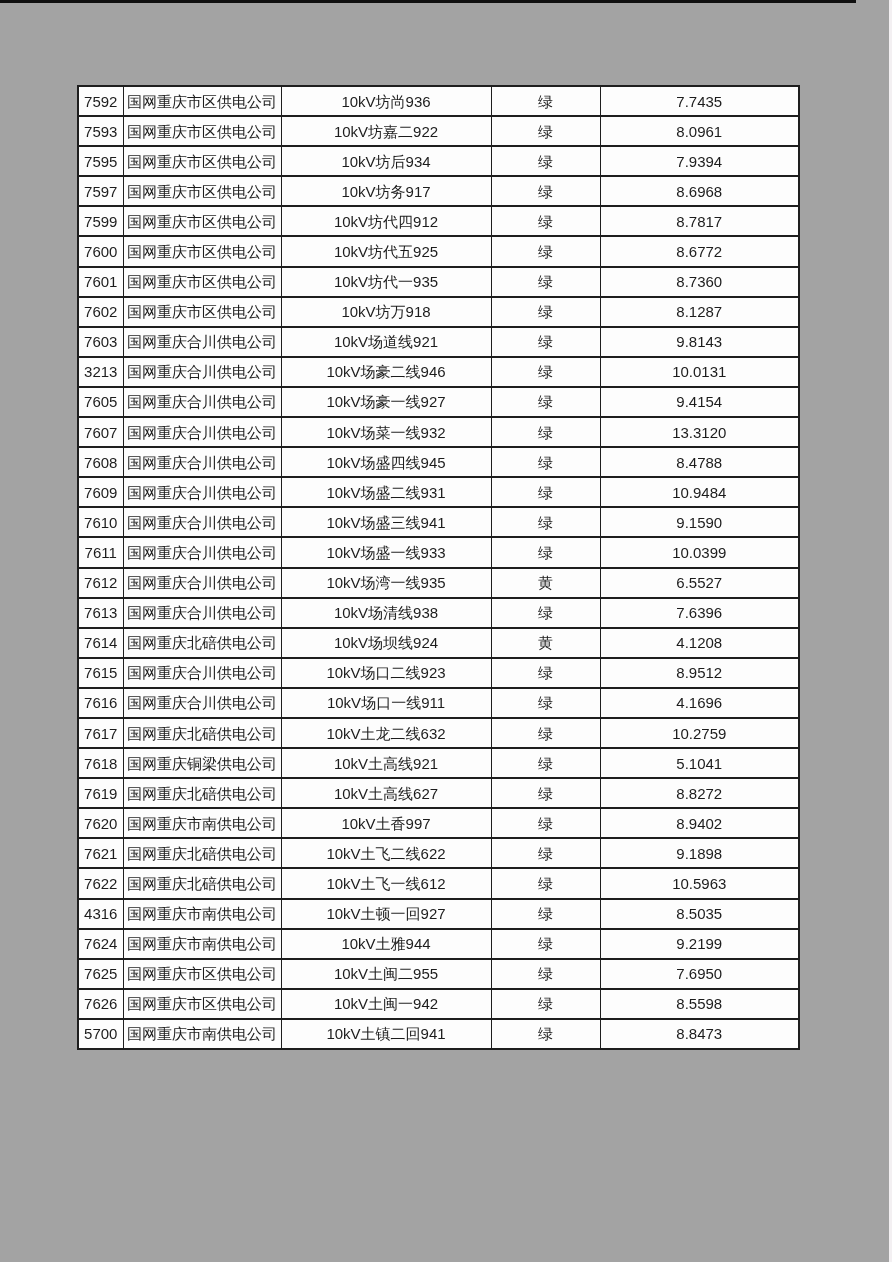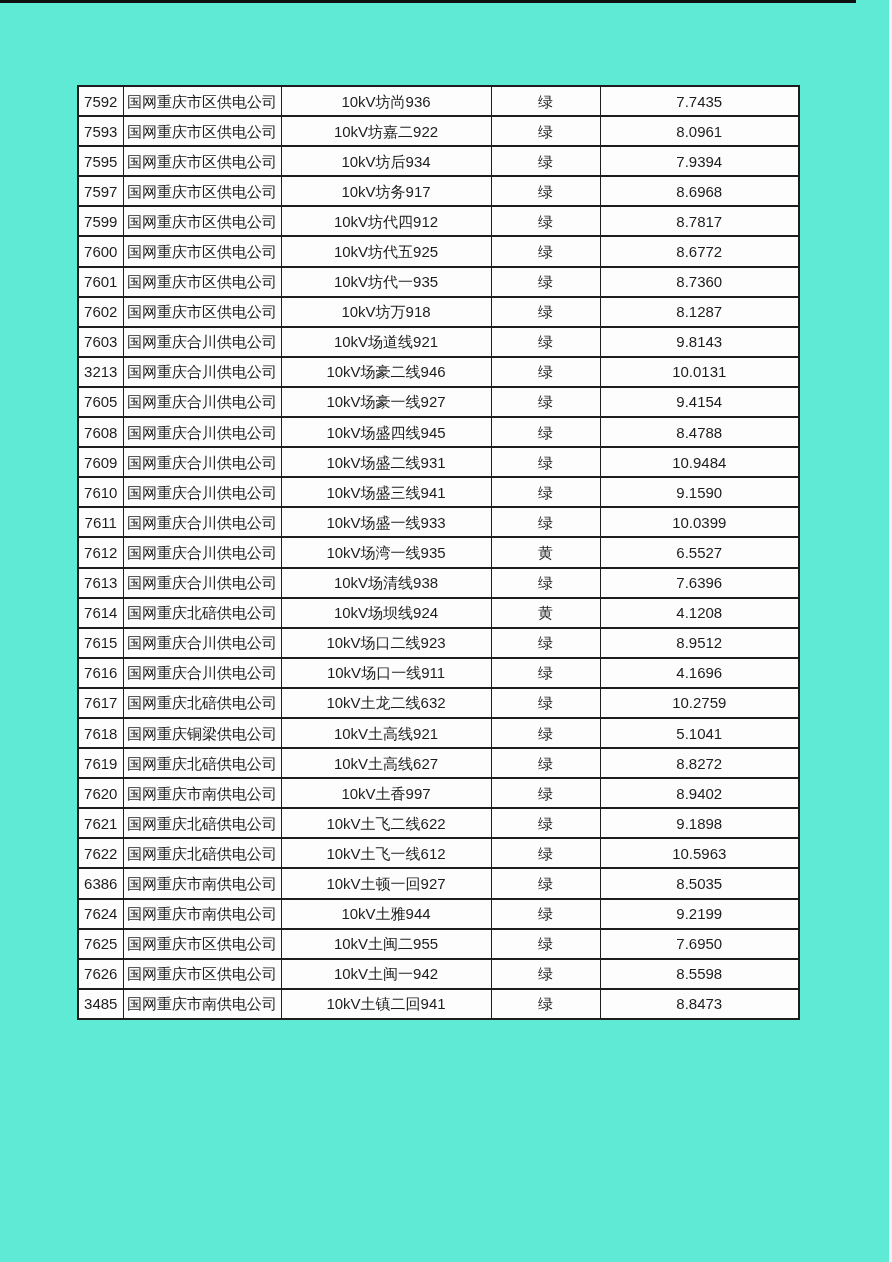--- a/index.html
+++ b/index.html
@@ -9,21 +9,21 @@
     width: 892px;
     height: 1262px;
     position: relative;
     overflow: hidden;
     font-family: "Liberation Sans", "DejaVu Sans", sans-serif;
     color: #1a1a1a;
   }
   .page {
     position: absolute;
     inset: 0;
-    background: #5eead4;
+    background: #a3a3a3;
   }
   .top-edge {
     position: absolute;
     left: 0;
     top: 0;
     width: 856px;
     height: 3px;
     background: #101010;
   }
   .right-edge {
@@ -155,20 +155,27 @@
           <td>10.0131</td>
         </tr>
         <tr>
           <td>7605</td>
           <td>国网重庆合川供电公司</td>
           <td>10kV场豪一线927</td>
           <td>绿</td>
           <td>9.4154</td>
         </tr>
         <tr>
+          <td>7607</td>
+          <td>国网重庆合川供电公司</td>
+          <td>10kV场菜一线932</td>
+          <td>绿</td>
+          <td>13.3120</td>
+        </tr>
+        <tr>
           <td>7608</td>
           <td>国网重庆合川供电公司</td>
           <td>10kV场盛四线945</td>
           <td>绿</td>
           <td>8.4788</td>
         </tr>
         <tr>
           <td>7609</td>
           <td>国网重庆合川供电公司</td>
           <td>10kV场盛二线931</td>
@@ -260,21 +267,21 @@
           <td>9.1898</td>
         </tr>
         <tr>
           <td>7622</td>
           <td>国网重庆北碚供电公司</td>
           <td>10kV土飞一线612</td>
           <td>绿</td>
           <td>10.5963</td>
         </tr>
         <tr>
-          <td>6386</td>
+          <td>4316</td>
           <td>国网重庆市南供电公司</td>
           <td>10kV土顿一回927</td>
           <td>绿</td>
           <td>8.5035</td>
         </tr>
         <tr>
           <td>7624</td>
           <td>国网重庆市南供电公司</td>
           <td>10kV土雅944</td>
           <td>绿</td>
@@ -288,21 +295,21 @@
           <td>7.6950</td>
         </tr>
         <tr>
           <td>7626</td>
           <td>国网重庆市区供电公司</td>
           <td>10kV土闽一942</td>
           <td>绿</td>
           <td>8.5598</td>
         </tr>
         <tr>
-          <td>3485</td>
+          <td>5700</td>
           <td>国网重庆市南供电公司</td>
           <td>10kV土镇二回941</td>
           <td>绿</td>
           <td>8.8473</td>
         </tr>
       </tbody>
   </table>
 </div>
 
 </body></html>

